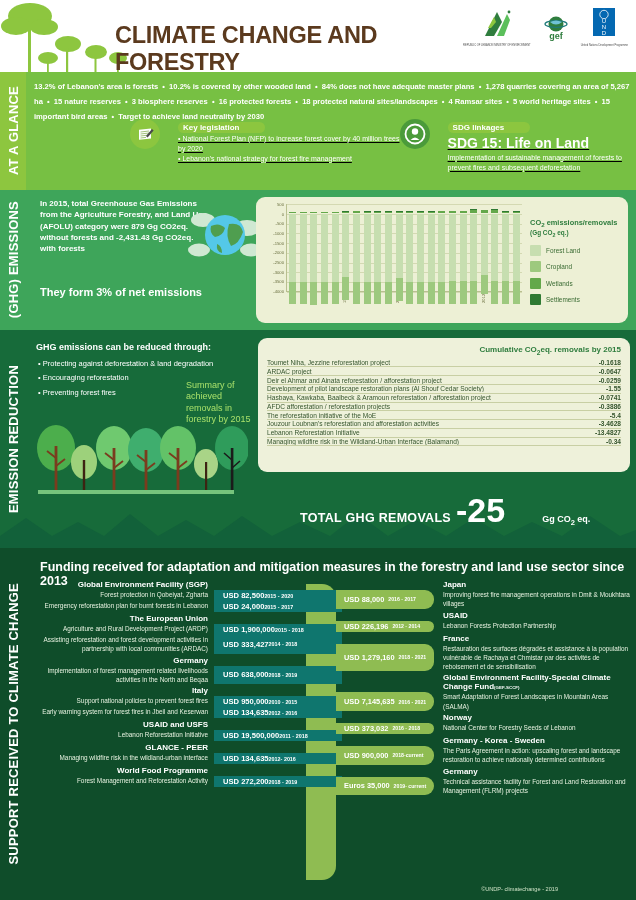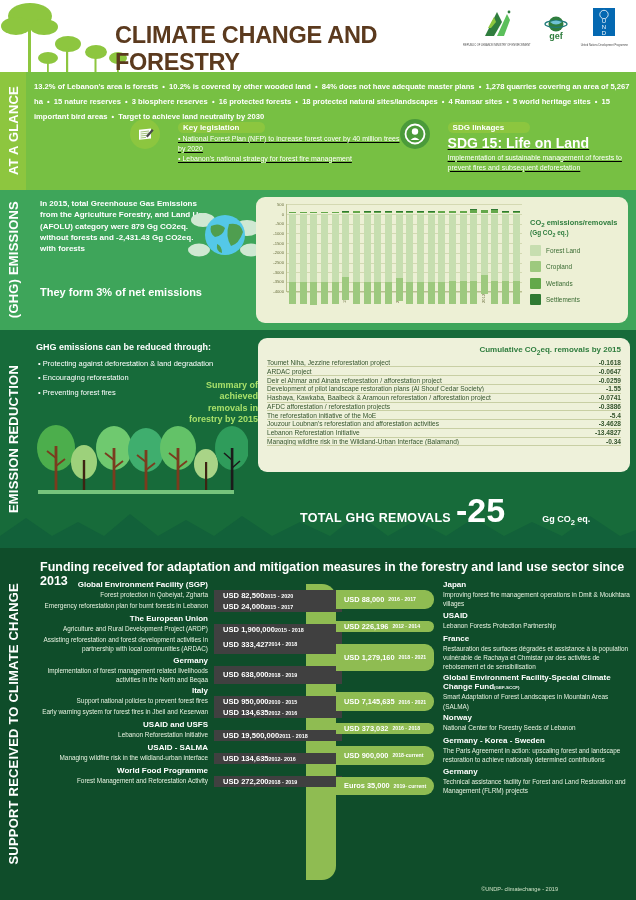--- a/index.html
+++ b/index.html
@@ -100,21 +100,21 @@
   .leg-row { display:flex; align-items:center; gap:5px; margin-bottom:5.5px; }
   .leg-swatch { width:11px; height:11px; border-radius:1px; }
   .leg-label { font-size:6.4px; color:#3a6b33; }
 
   
   .band-red { position:absolute; left:0; top:330px; width:636px; height:218px; background:#176b3a; overflow:hidden; }
   .red-head { position:absolute; left:36px; top:12px; color:#fff; font-size:9px; font-weight:bold; }
   .red-list { position:absolute; left:38px; top:27px; color:#fff; font-size:7.5px; line-height:1.9; }
   .summary-txt {
     position:absolute; left:186px; top:50px; width:72px;
-    text-align:right; color:#a8e06a; font-size:9px; font-weight:bold; line-height:1.25;
+    text-align:left; color:#a8e06a; font-size:9px; font-weight:normal; line-height:1.25;
   }
   .trees-art { position:absolute; left:28px; top:92px; width:220px; height:78px; }
   .mountains { position:absolute; left:0; bottom:0; width:636px; height:42px; }
 
   .rem-card {
     position:absolute; left:258px; top:8px; width:372px; height:134px;
     background:#eef1da; border-radius:9px; padding:7px 9px 4px 9px;
   }
   .rem-title { text-align:right; color:#2f7d3e; font-size:8px; font-weight:bold; margin-bottom:3px; }
   .rem-row {
@@ -139,21 +139,21 @@
 
   .fund-block { position:relative; margin-bottom:2px; }
   .fb-donor { color:#fff; font-size:8px; font-weight:bold; margin-bottom:1px; }
   .fb-donor .small { font-size:4.4px; font-weight:bold; }
   .fb-desc { color:#e7f2e0; font-size:6.4px; line-height:1.45; }
 
   
   .row-l { display:flex; align-items:stretch; }
   .row-l .txt { flex:1; text-align:right; padding-right:6px; }
   .pill-l {
-    background:#404040; color:#fff; width:128px; flex:0 0 128px;
+    background:#0f766e; color:#fff; width:128px; flex:0 0 128px;
     display:flex; align-items:center; padding:1px 0 1px 9px;
   }
   .pill-l .amt { font-size:7.6px; font-weight:bold; white-space:nowrap; }
   .pill-l .yrs { font-size:5.4px; font-weight:bold; white-space:nowrap; }
   .head-l { text-align:right; padding-right:134px; }
 
   
   .row-r { display:flex; align-items:stretch; }
   .pill-r {
     background:#8fbc52; color:#fff; width:98px; flex:0 0 98px;
@@ -775,21 +775,21 @@
             <div class="fb-donor head-l">USAID and USFS</div>
             <div class="row-l">
               <div class="fb-desc txt">Lebanon Reforestation Initiative</div>
               <div class="pill-l">
                 <span class="amt">USD 19,500,000</span>
                 <span class="yrs">2011 - 2018</span>
               </div>
             </div>
           </div>
           <div class="fund-block">
-            <div class="fb-donor head-l">USAID - SALMA</div>
+            <div class="fb-donor head-l">GLANCE - PEER</div>
             <div class="row-l">
               <div class="fb-desc txt">Managing wildfire risk in the wildland-urban interface</div>
               <div class="pill-l">
                 <span class="amt">USD 134,635</span>
                 <span class="yrs">2012- 2016</span>
               </div>
             </div>
           </div>
           <div class="fund-block">
             <div class="fb-donor head-l">World Food Programme</div>

